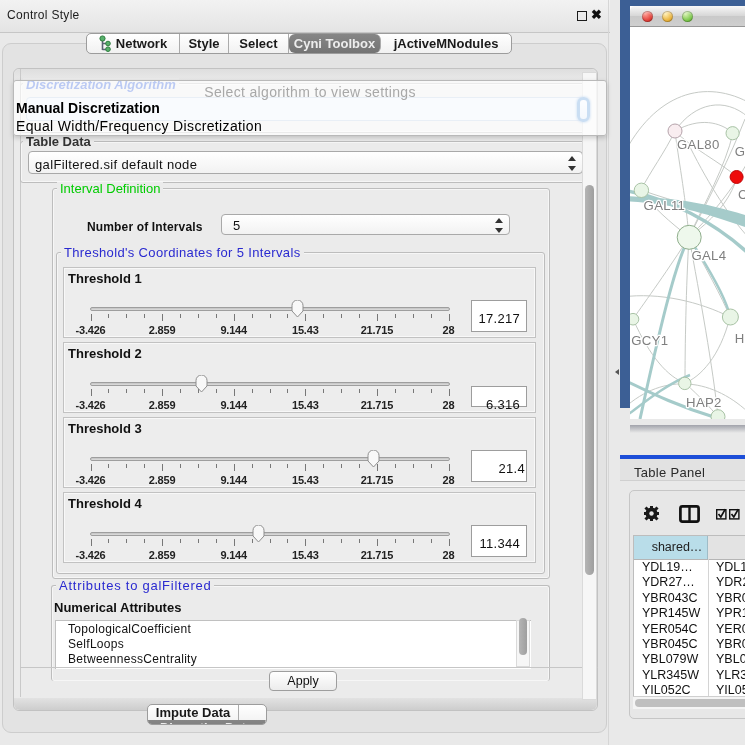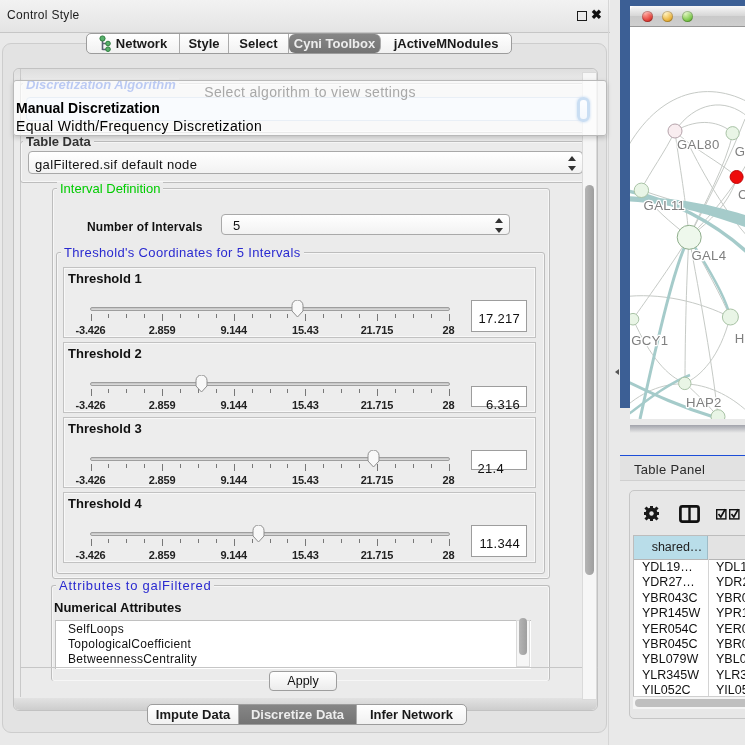--- a/index.html
+++ b/index.html
@@ -15,21 +15,21 @@
   #outerpanel{left:2px;top:43px;width:603px;height:688px;background:#e3e3e3;border:1px solid #cdcdcd;border-radius:9px;}
   #tabpanel{left:13px;top:68px;width:583px;height:641px;background:#ebebeb;border:1px solid #c2c2c2;border-radius:6px;}
   #tabpanel .topshade{position:absolute;left:0;top:0;width:100%;height:13px;background:linear-gradient(#dedede,#ebebeb);border-radius:6px 6px 0 0;}
   #tabpanel .botshade{position:absolute;left:0;bottom:0;width:100%;height:12px;background:linear-gradient(#e2e2e2,#cdcdcd);border-radius:0 0 6px 6px;}
   
   .seg{display:flex;border:1px solid #9c9c9c;border-radius:5px;background:linear-gradient(#ffffff,#f1f1f1);height:21px;box-sizing:border-box;overflow:hidden;}
   .seg .s{display:flex;align-items:center;justify-content:center;font-size:13px;letter-spacing:0;font-weight:bold;color:#1a1a1a;border-right:1px solid #ababab;box-sizing:border-box;white-space:nowrap;}
   .seg .s:last-child{border-right:none;}
   .seg .sel{background:linear-gradient(#868686,#747474);color:#ededed;}
   #toptabs{left:86px;top:33px;}
-  #bottabs{left:147px;top:704px;}
+  #bottabs{left:147px;top:704px;flex-direction:column;}
   
   .group{position:absolute;border:1px solid #bdbdbd;border-radius:3px;box-shadow:inset 0 0 0 1px rgba(255,255,255,.55);}
   .glabel{position:absolute;background:#ebebeb;padding:0 3px;line-height:13px;font-size:13px;}
   
   .combo{position:absolute;background:linear-gradient(#ffffff,#f2f2f2);border:1px solid #a9a9a9;border-radius:4px;box-sizing:border-box;}
   .combo .txt{position:absolute;left:6px;top:5px;font-size:13px;letter-spacing:.35px;color:#111;}
   .updown{position:absolute;width:9px;}
   .updown .u,.updown .d{position:absolute;left:0;width:0;height:0;border-left:4px solid transparent;border-right:4px solid transparent;}
   .updown .u{top:0;border-bottom:5px solid #333;}
   .updown .d{bottom:0;border-top:5px solid #333;}
@@ -54,21 +54,21 @@
   #popup .p1{position:absolute;left:0;width:100%;top:3px;text-align:center;font-size:14px;letter-spacing:.35px;color:#a8a8a8;}
   #popup .p2{position:absolute;left:2px;top:19px;font-size:14px;letter-spacing:0px;font-weight:bold;color:#000;}
   #popup .p3{position:absolute;left:2px;top:37px;font-size:14px;letter-spacing:.35px;color:#000;}
   
   #divline{left:608px;top:0;width:1px;height:745px;background:#d6d6d6;}
   #netframe{left:620px;top:0;width:125px;height:408px;background:#3c5f95;padding-left:19px;}
   #netwin{position:absolute;left:10px;top:6px;width:115px;height:413px;background:#fff;}
   #nettb{position:absolute;left:0;top:0;width:115px;height:21px;background:linear-gradient(#f8f8f8 0%,#d6d6d6 50%,#c9c9c9 51%,#cfcfcf 100%);border-bottom:1px solid #979797;border-top-left-radius:5px;box-sizing:border-box;}
   .light{position:absolute;top:5px;width:11px;height:11px;border-radius:50%;box-shadow:inset 0 0 0 1px rgba(0,0,0,.22), inset 0 2px 2px rgba(255,255,255,.45);}
   #shadowstrip{position:absolute;left:0px;top:419px;width:115px;height:8px;background:linear-gradient(rgba(10,15,40,.32),rgba(10,15,40,0));}
-  #tptitle{left:620px;top:455px;width:125px;height:26px;background:#e2e2e2;border-top:1px solid #1d4ed8;border-bottom:1px solid #d0d0d0;box-sizing:border-box;}
+  #tptitle{left:620px;top:455px;width:125px;height:26px;background:#e2e2e2;border-top:4px solid #1d4ed8;border-bottom:1px solid #d0d0d0;box-sizing:border-box;}
   #tptitle .t{position:absolute;left:14px;top:6px;font-size:13px;letter-spacing:.3px;color:#2a2a2a;}
   #tablepanel{left:629px;top:490px;width:130px;height:229px;background:#e7e7e7;border:1px solid #c6c6c6;border-radius:5px;box-sizing:border-box;}
 </style>
 </head>
 <body>
 <div id="page">
 
   <div class="abs" id="titlebar">
     <div class="t">Control Style</div>
   </div>
@@ -226,21 +226,21 @@
         <div class="tick" style="left:384.5px;top:46px;height:7px;"></div>
         <div class="tlab" style="left:26.5px;">-3.426</div>
         <div class="tlab" style="left:98.1px;">2.859</div>
         <div class="tlab" style="left:169.7px;">9.144</div>
         <div class="tlab" style="left:241.3px;">15.43</div>
         <div class="tlab" style="left:312.9px;">21.715</div>
         <div class="tlab" style="left:384.5px;">28</div>
         <svg class="thumb" style="left:302.8px;" width="13" height="18" viewBox="0 0 13 18">
           <path d="M1 5.5 A5.5 5.5 0 0 1 12 5.5 L12 11 L6.5 17 L1 11 Z" fill="#f8f8f8" stroke="#8e8e8e"></path>
         </svg>
-        <div class="vbox" style="left:407px;top:32px;width:56px;height:20px;padding-right:22px;">21.4</div>
+        <div class="vbox" style="left:407px;top:32px;width:56px;height:32px;padding-right:1px;">21.4</div>
       </div>
       <div class="tpanel" style="top:492px;">
         <div class="tt">Threshold 4</div>
         <div class="track"></div>
         <div class="tick" style="left:26.5px;top:46px;height:7px;"></div>
         <div class="tick" style="left:44.4px;top:46px;height:4px;"></div>
         <div class="tick" style="left:62.3px;top:46px;height:4px;"></div>
         <div class="tick" style="left:80.2px;top:46px;height:4px;"></div>
         <div class="tick" style="left:98.1px;top:46px;height:7px;"></div>
         <div class="tick" style="left:116.0px;top:46px;height:4px;"></div>
@@ -269,22 +269,22 @@
           <path d="M1 5.5 A5.5 5.5 0 0 1 12 5.5 L12 11 L6.5 17 L1 11 Z" fill="#f8f8f8" stroke="#8e8e8e"></path>
         </svg>
         <div class="vbox" style="left:407px;top:32px;width:56px;height:32px;padding-right:6px;">11.344</div>
       </div>
     </div>
 
   <div class="group" style="left:51px;top:585px;width:497px;height:95px;border-bottom:none;"></div>
   <div class="glabel" style="left:56px;top:579px;color:#2a2ad0;letter-spacing:.75px;">Attributes to galFiltered</div>
   <div class="abs" style="left:54px;top:600px;font-size:13px;font-weight:bold;color:#111;">Numerical Attributes</div>
   <div class="abs" id="attrlist">
+    <div>TopologicalCoefficient</div>
     <div>SelfLoops</div>
-    <div>TopologicalCoefficient</div>
     <div>BetweennessCentrality</div>
   </div>
   <div class="sbv" style="left:516px;top:620px;width:14px;height:47px;">
     <div class="sbthumb" style="left:2px;top:-3px;width:8px;height:37px;"></div>
   </div>
   <div class="abs" style="left:20px;top:667px;width:578px;height:1px;background:#c6c6c6;"></div>
 
   <div class="sbv" style="left:582px;top:72px;width:15px;height:628px;">
     <div class="sbthumb" style="left:2px;top:112px;width:9px;height:390px;"></div>
   </div>

